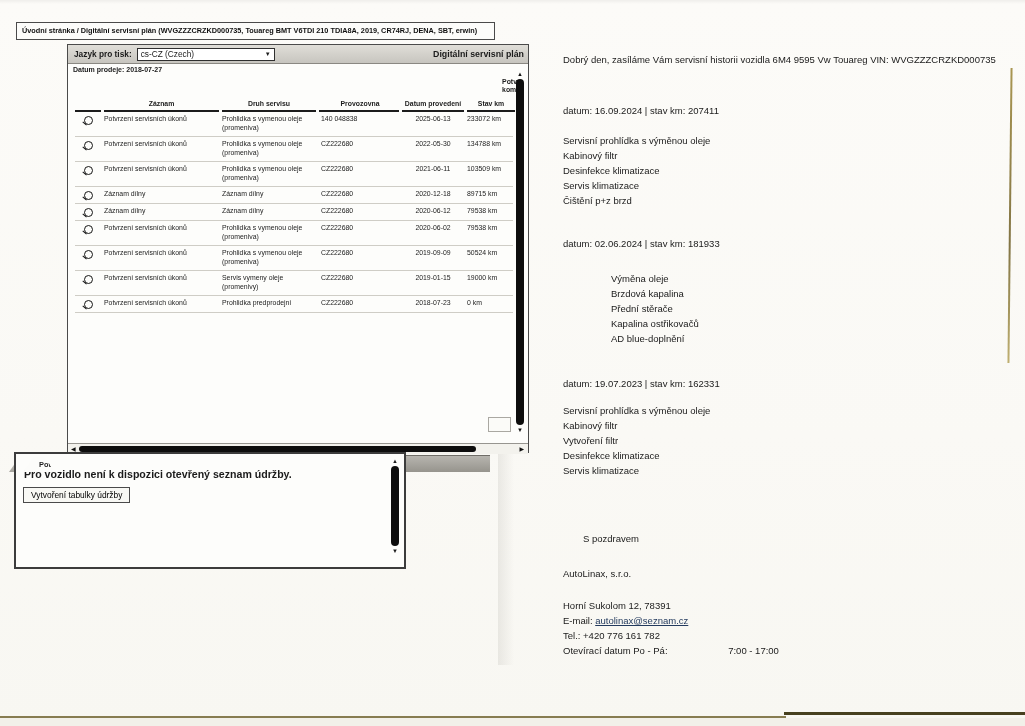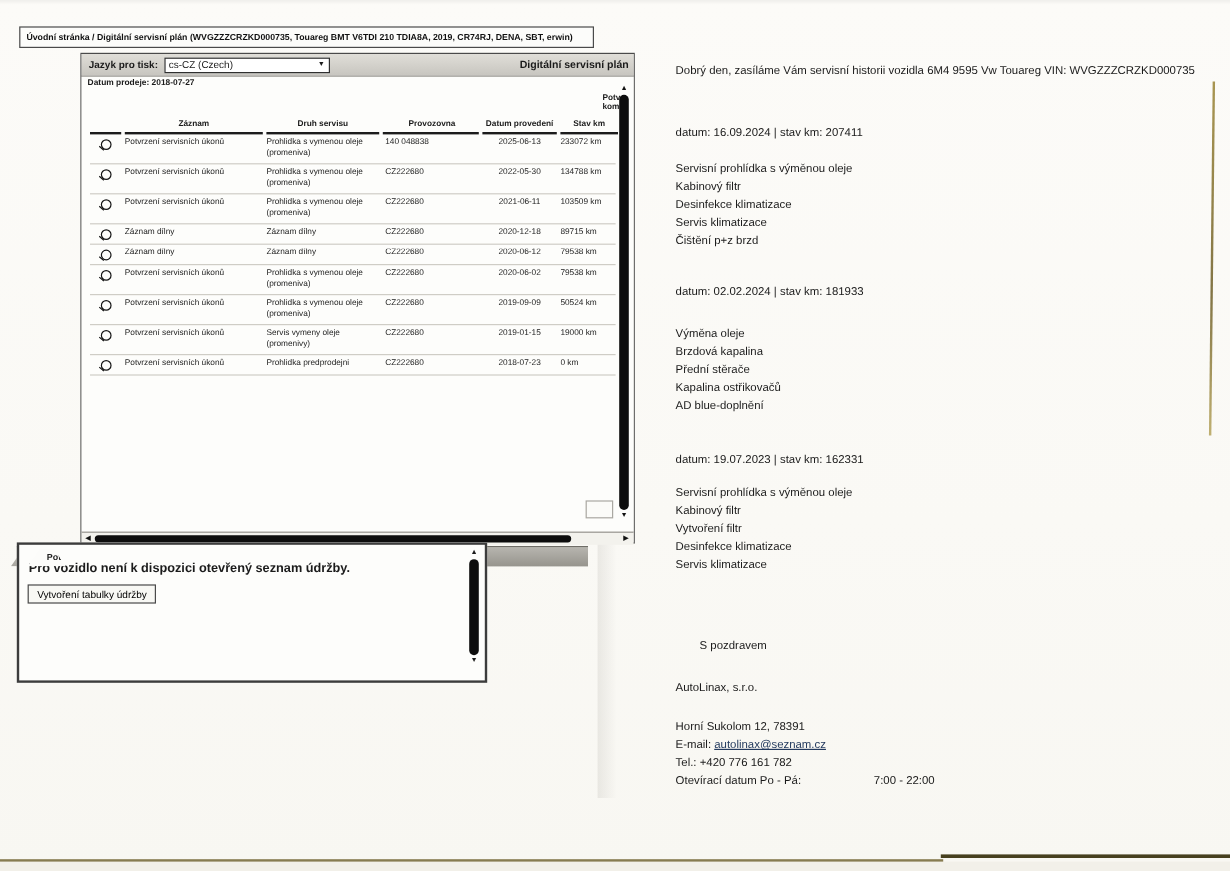--- a/index.html
+++ b/index.html
@@ -82,21 +82,21 @@
   .panel .msg{position:absolute;left:8px;top:14px;font-size:10.6px;font-weight:bold;}
   .panel .btn{position:absolute;left:7px;top:33px;border:1px solid #4a4a4a;background:#f8f8f4;
       font-size:8.4px;padding:2px 7px;font-family:"Liberation Sans",sans-serif;}
 
   
   .letter{position:absolute;left:563px;top:52px;width:450px;font-size:9.5px;line-height:15px;color:#1a1a1a;}
   .lg{margin:0;}
   .gap-d1{margin-top:36px;}
   .gap-i1{margin-top:15px;}
   .gap-d2{margin-top:28px;}
-  .gap-i2{margin-top:20px;}
+  .gap-i2{margin-top:20px;margin-left:48px;}
   .gap-d3{margin-top:30px;}
   .gap-i3{margin-top:12px;}
   .gap-close{margin-top:53px;margin-left:20px;}
   .gap-co{margin-top:20px;}
   .gap-addr{margin-top:17px;}
   .email-link{color:#233a5e;text-decoration:underline;}
   .hours-val{display:inline-block;margin-left:58px;}
 </style>
 </head>
 <body>
@@ -282,21 +282,21 @@
 
     <div class="lg gap-d1">datum: 16.09.2024 | stav km: 207411</div>
     <div class="lg gap-i1">
       <div>Servisní prohlídka s výměnou oleje</div>
       <div>Kabinový filtr</div>
       <div>Desinfekce klimatizace</div>
       <div>Servis klimatizace</div>
       <div>Čištění p+z brzd</div>
     </div>
 
-    <div class="lg gap-d2">datum: 02.02.2024 | stav km: 181933</div>
+    <div class="lg gap-d2">datum: 02.06.2024 | stav km: 181933</div>
     <div class="lg gap-i2">
       <div>Výměna oleje</div>
       <div>Brzdová kapalina</div>
       <div>Přední stěrače</div>
       <div>Kapalina ostřikovačů</div>
       <div>AD blue-doplnění</div>
     </div>
 
     <div class="lg gap-d3">datum: 19.07.2023 | stav km: 162331</div>
     <div class="lg gap-i3">
@@ -310,17 +310,17 @@
     <div class="lg gap-close">S pozdravem</div>
     <div class="lg gap-co">AutoLinax, s.r.o.</div>
     <div class="lg gap-addr">Horní Sukolom 12, 78391</div>
     <div class="lg">
       <span>E-mail:</span>
       <a class="email-link" href="#">autolinax@seznam.cz</a>
     </div>
     <div class="lg">Tel.: +420 776 161 782</div>
     <div class="lg">
       <span>Otevírací datum Po - Pá:</span>
-      <span class="hours-val">7:00 - 22:00</span>
+      <span class="hours-val">7:00 - 17:00</span>
     </div>
   </div>
 
 </div>
 
 </body></html>

